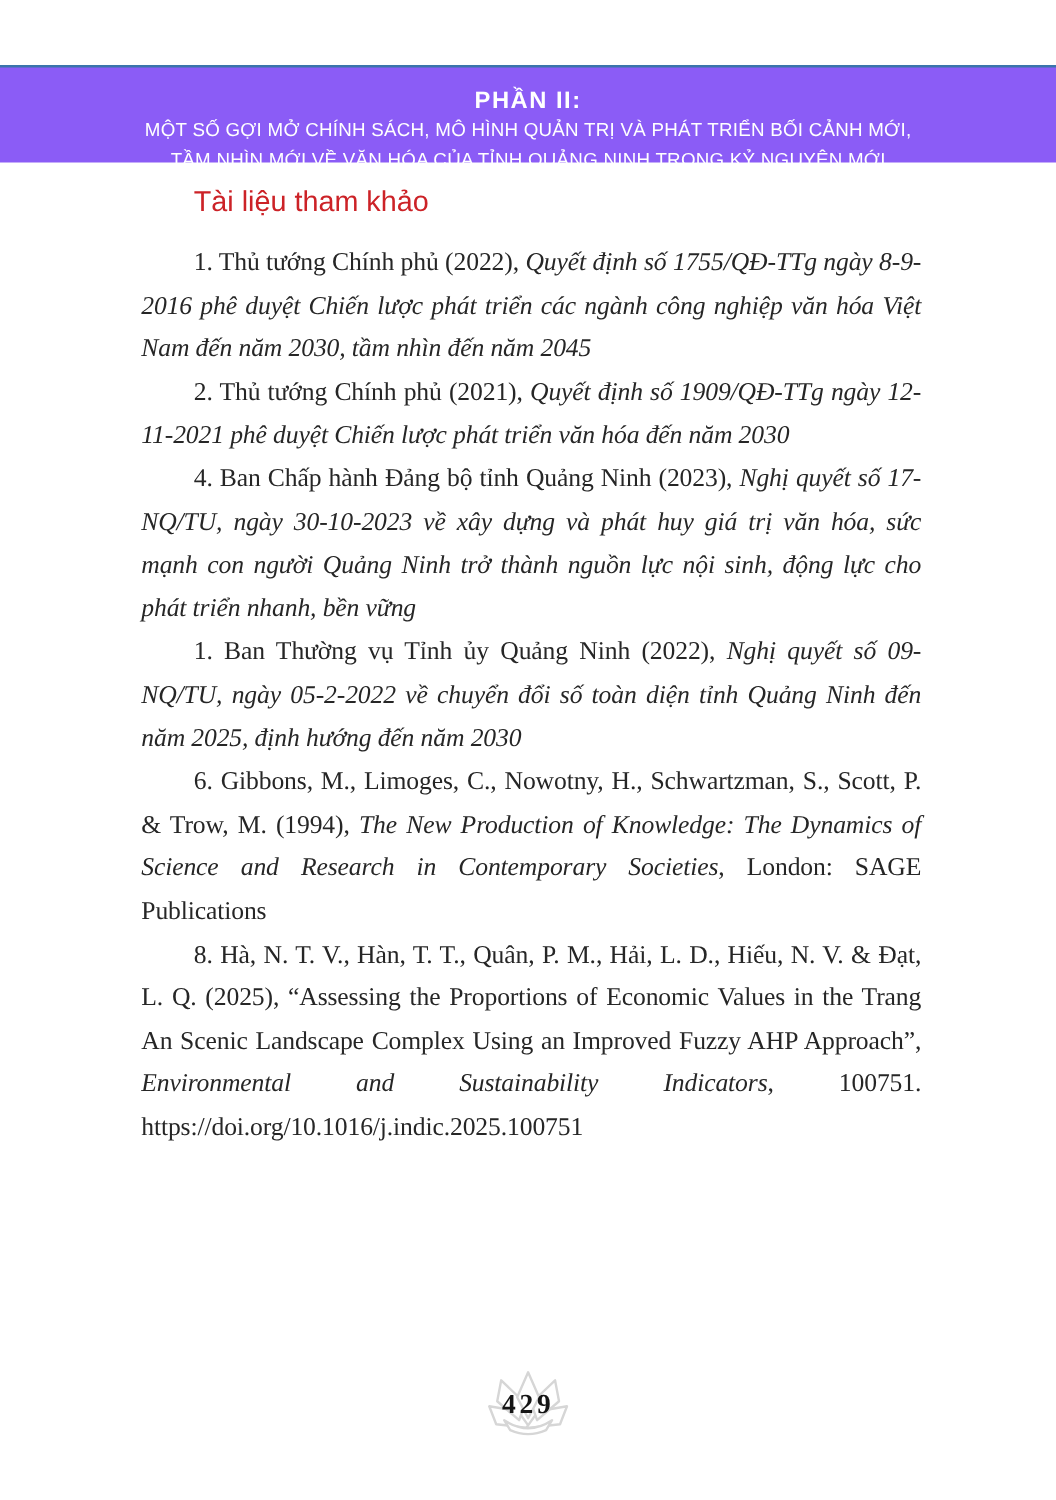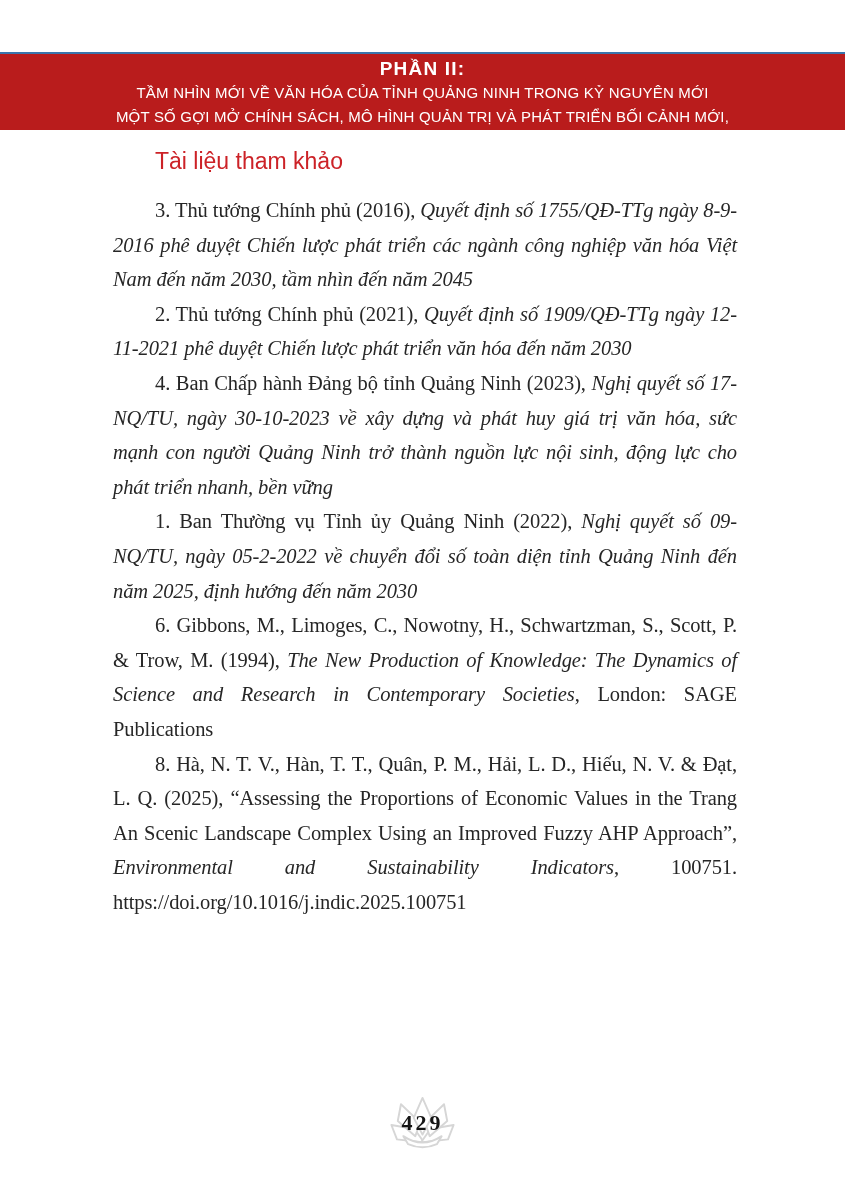--- a/index.html
+++ b/index.html
@@ -7,26 +7,26 @@
   .page {
     position:relative;
     width:845px; height:1200px;
     background:#ffffff;
     overflow:hidden;
     font-family:"Liberation Serif", serif;
   }
   
   .banner {
     position:absolute; top:52px; left:0; width:845px; height:78px;
-    background:#b91c1c;
+    background:#8b5cf6;
     border-top:2px solid #3a74ab;
     color:#ffffff;
     text-align:center;
     font-family:"Liberation Sans", sans-serif;
-    padding-top:3px;
+    padding-top:15px;
   }
   .banner-part {
     font-size:19px; font-weight:700; letter-spacing:1.2px; line-height:24px;
   }
   .banner-sub {
     font-size:15px; font-weight:400; letter-spacing:0.2px; line-height:24px;
   }
   
   .refs-heading {
     position:absolute; top:148px; left:155px;
@@ -56,28 +56,28 @@
     color:#141414;
   }
 </style>
 </head>
 <body>
 
 <div class="page">
 
   <header class="banner">
     <div class="banner-part">PHẦN II:</div>
+    <div class="banner-sub">MỘT SỐ GỢI MỞ CHÍNH SÁCH, MÔ HÌNH QUẢN TRỊ VÀ PHÁT TRIỂN BỐI CẢNH MỚI,</div>
     <div class="banner-sub">TẦM NHÌN MỚI VỀ VĂN HÓA CỦA TỈNH QUẢNG NINH TRONG KỶ NGUYÊN MỚI</div>
-    <div class="banner-sub">MỘT SỐ GỢI MỞ CHÍNH SÁCH, MÔ HÌNH QUẢN TRỊ VÀ PHÁT TRIỂN BỐI CẢNH MỚI,</div>
   </header>
 
   <h2 class="refs-heading">Tài liệu tham khảo</h2>
 
   <main class="refs">
-      <p><span class="rm">3. Thủ tướng Chính phủ (2016), </span><span class="it">Quyết định số 1755/QĐ-TTg ngày 8-9-2016 phê duyệt Chiến lược phát triển các ngành công nghiệp văn hóa Việt Nam đến năm 2030, tầm nhìn đến năm 2045</span></p>
+      <p><span class="rm">1. Thủ tướng Chính phủ (2022), </span><span class="it">Quyết định số 1755/QĐ-TTg ngày 8-9-2016 phê duyệt Chiến lược phát triển các ngành công nghiệp văn hóa Việt Nam đến năm 2030, tầm nhìn đến năm 2045</span></p>
       <p><span class="rm">2. Thủ tướng Chính phủ (2021), </span><span class="it">Quyết định số 1909/QĐ-TTg ngày 12-11-2021 phê duyệt Chiến lược phát triển văn hóa đến năm 2030</span></p>
       <p><span class="rm">4. Ban Chấp hành Đảng bộ tỉnh Quảng Ninh (2023), </span><span class="it">Nghị quyết số 17-NQ/TU, ngày 30-10-2023 về xây dựng và phát huy giá trị văn hóa, sức mạnh con người Quảng Ninh trở thành nguồn lực nội sinh, động lực cho phát triển nhanh, bền vững</span></p>
       <p><span class="rm">1. Ban Thường vụ Tỉnh ủy Quảng Ninh (2022), </span><span class="it">Nghị quyết số 09-NQ/TU, ngày 05-2-2022 về chuyển đổi số toàn diện tỉnh Quảng Ninh đến năm 2025, định hướng đến năm 2030</span></p>
       <p><span class="rm">6. Gibbons, M., Limoges, C., Nowotny, H., Schwartzman, S., Scott, P. &amp; Trow, M. (1994), </span><span class="it">The New Production of Knowledge: The Dynamics of Science and Research in Contemporary Societies</span><span class="rm">, London: SAGE Publications</span></p>
       <p><span class="rm">8. Hà, N. T. V., Hàn, T. T., Quân, P. M., Hải, L. D., Hiếu, N. V. &amp; Đạt, L. Q. (2025), “Assessing the Proportions of Economic Values in the Trang An Scenic Landscape Complex Using an Improved Fuzzy AHP Approach”, </span><span class="it">Environmental and Sustainability Indicators</span><span class="rm">, 100751. https://doi.org/10.1016/j.indic.2025.100751</span></p>
     </main>
 
   <div class="lotus">
     <svg width="67" height="58" viewBox="0 0 84 72" xmlns="http://www.w3.org/2000/svg">
       <g fill="#ffffff" stroke="#d6d6d6" stroke-width="2.4" stroke-linejoin="round">

